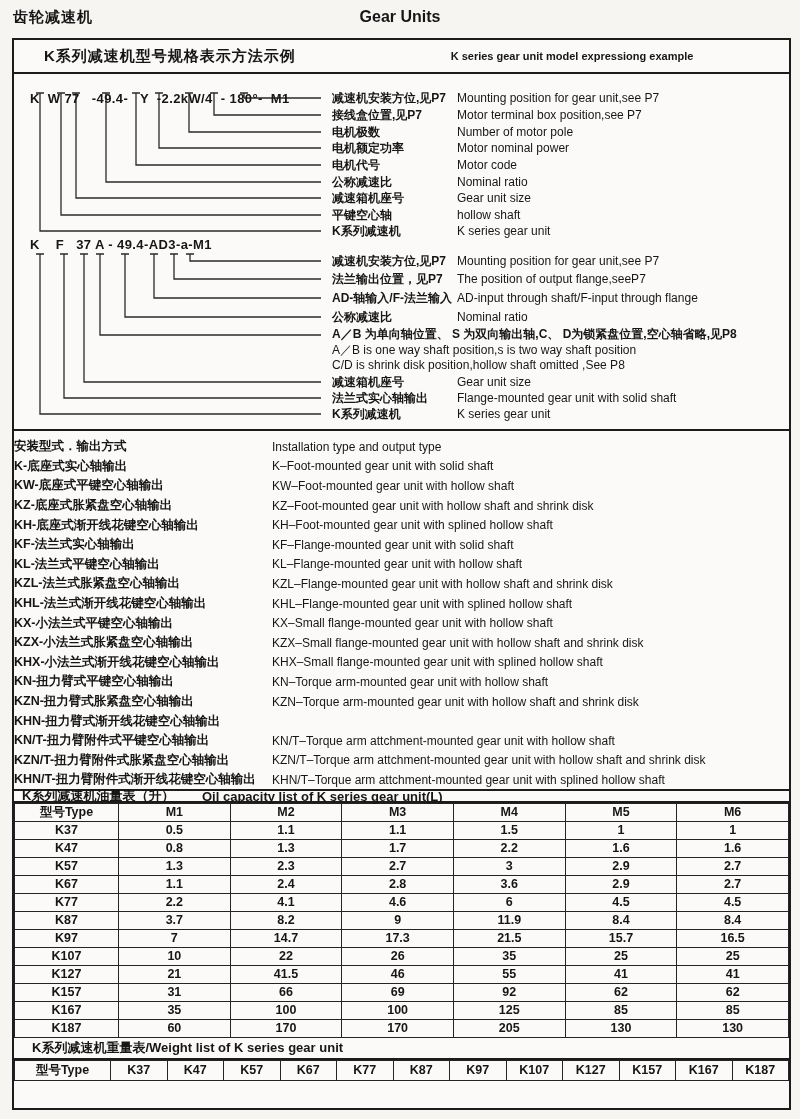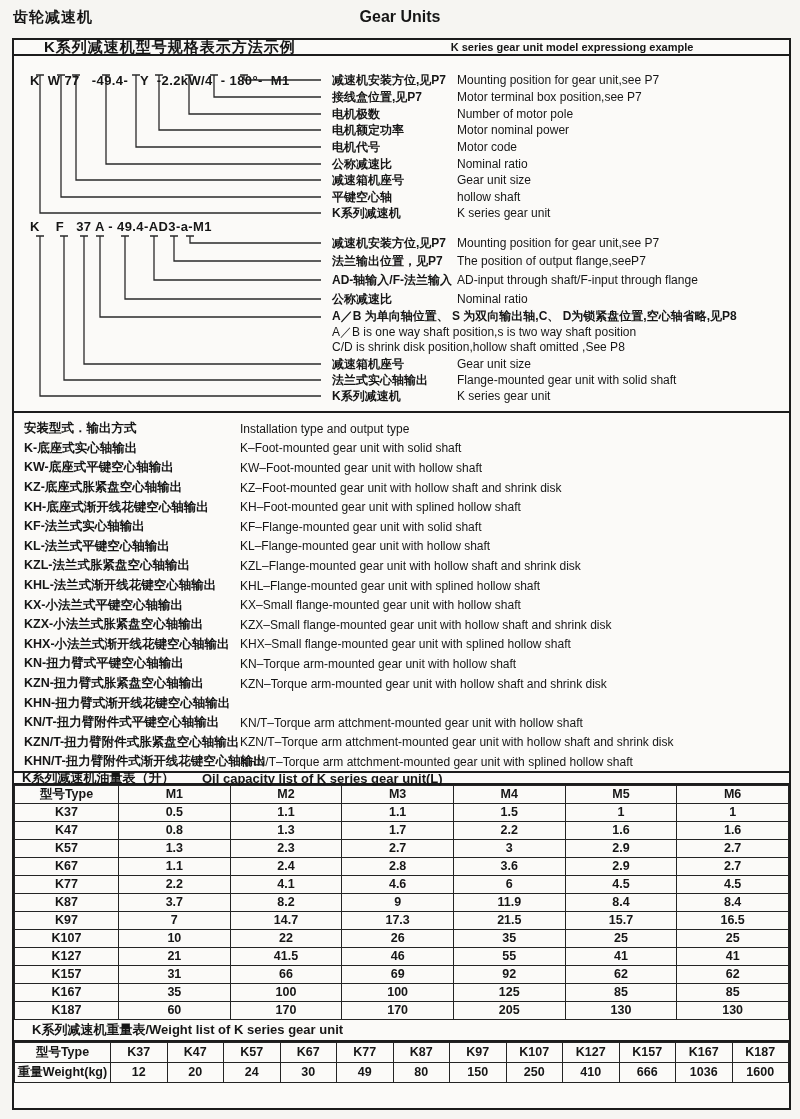--- a/index.html
+++ b/index.html
@@ -12,40 +12,40 @@
   }
   
   .page-header { position:absolute; top:4px; left:0; width:800px; height:30px; }
   .ph-zh { position:absolute; left:13px; top:4px; font-size:15px; font-weight:bold; letter-spacing:1px; }
   .ph-en { position:absolute; left:0; top:4px; width:100%; text-align:center; font-size:16px; font-weight:bold; }
 
   
   .outer-box { position:absolute; left:12px; top:38px; width:779px; height:1072px;
                border:2px solid #1c1c1c; background:#fbfaf8; }
 
-  .title-row { display:flex; align-items:center; height:16px; border-bottom:2px solid #1c1c1c; }
+  .title-row { display:flex; align-items:center; height:34px; border-bottom:2px solid #1c1c1c; }
   .title-zh { width:44%; padding-left:30px; font-size:15px; font-weight:bold; letter-spacing:1px; white-space:nowrap; }
   .title-en { width:56%; text-align:center; font-size:11px; font-weight:bold; white-space:nowrap; }
 
   
   .diagram-section { position:relative; height:355px; overflow:hidden; }
   .code { position:absolute; left:16px; font-size:13px; font-weight:bold; white-space:pre; letter-spacing:.4px; }
   #code1 { top:17px; }
   #code2 { top:163px; }
   svg.connectors { position:absolute; left:0; top:0; }
   .dlabel { position:absolute; left:0; width:779px; height:16px; font-size:12px; line-height:16px; white-space:nowrap; }
   .dlabel .zh { position:absolute; left:318px; font-weight:bold; }
   .dlabel .en { position:absolute; left:443px; }
   .dlabel-block { position:absolute; left:318px; width:455px; font-size:12px; line-height:15.5px; white-space:nowrap; }
   .dlabel-block .zh { font-weight:bold; }
 
   
   .list-section { height:360px; border-top:2px solid #1c1c1c; padding-top:6px; overflow:hidden; }
   .list-row { display:flex; height:19.6px; align-items:center; }
-  .list-row .zh { width:226px; padding-left:10px; font-size:12.5px; font-weight:bold; white-space:nowrap; }
+  .list-row .zh { width:258px; padding-left:0; font-size:12.5px; font-weight:bold; white-space:nowrap; }
   .list-row .en { font-size:12px; white-space:nowrap; }
 
   
   .oil-title { display:flex; align-items:center; height:14px; border-top:2px solid #1c1c1c; border-bottom:2px solid #1c1c1c; }
   .oil-title .zh { padding-left:8px; width:188px; font-size:13px; font-weight:bold; white-space:nowrap; }
   .oil-title .en { font-size:13px; font-weight:bold; white-space:nowrap; }
   table { border-collapse:collapse; width:100%; table-layout:fixed; }
   td, th { border:1.5px solid #242424; text-align:center; font-size:12.5px; font-weight:bold;
            padding:0; line-height:1; overflow:hidden; }
   .oil-table tr { height:18px; }
@@ -413,32 +413,16 @@
           <td>K67</td>
           <td>K77</td>
           <td>K87</td>
           <td>K97</td>
           <td>K107</td>
           <td>K127</td>
           <td>K157</td>
           <td>K167</td>
           <td>K187</td>
         </tr>
-      <tr>
-
-      <td>重量Weight(kg)</td>
-          <td>12</td>
-          <td>20</td>
-          <td>24</td>
-          <td>30</td>
-          <td>49</td>
-          <td>80</td>
-          <td>150</td>
-          <td>250</td>
-          <td>410</td>
-          <td>666</td>
-          <td>1036</td>
-          <td>1600</td>
-        </tr>
     </tbody>
   </table>
 
 </div>
 
 </body></html>

